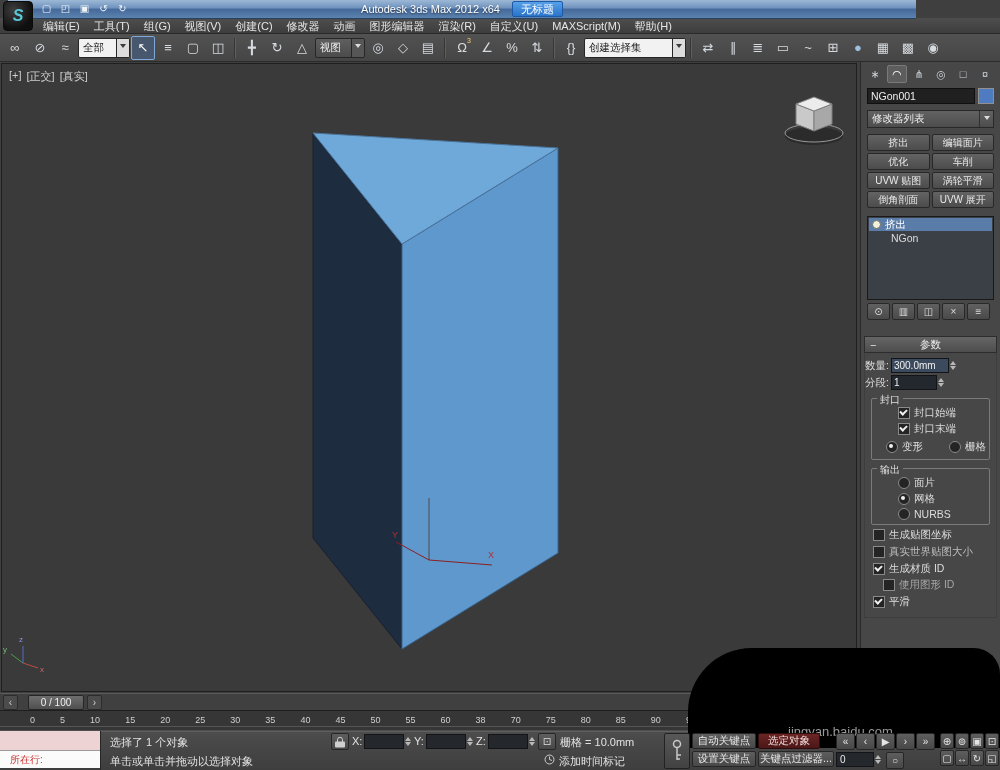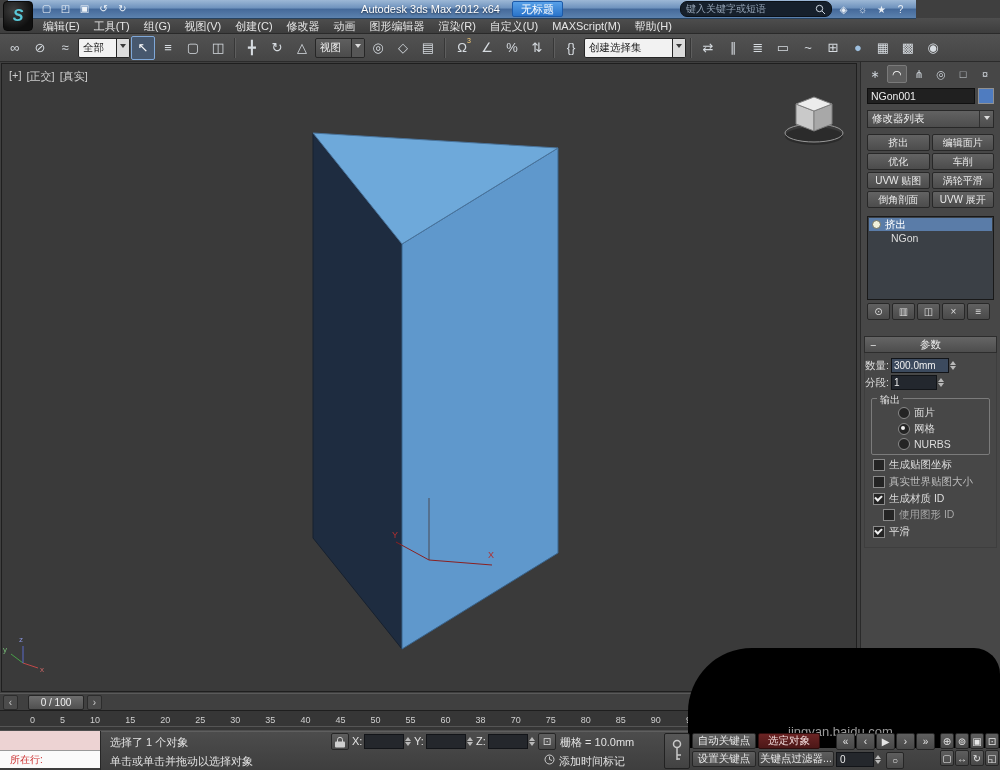--- a/index.html
+++ b/index.html
@@ -116,33 +116,20 @@
 </head>
 <body>
 
 <div class="app">
 
   <div class="titlebar">
     <div class="title-center">
       <span class="title-text">Autodesk 3ds Max  2012 x64</span>
       <span class="title-doc">无标题</span>
     </div>
-    <div class="infocenter">
-      <div class="searchbox">
-        <span class="stext">键入关键字或短语</span>
-        <svg width="11" height="11">
-            <circle cx="4.5" cy="4.5" r="3.2" fill="none" stroke="#cfd8e2"></circle>
-            <line x1="7" y1="7" x2="10" y2="10" stroke="#cfd8e2"></line>
-          </svg>
-      </div>
-      <span class="ic-small">◈</span>
-      <span class="ic-small">☼</span>
-      <span class="ic-small">★</span>
-      <span class="ic-small">?</span>
-    </div>
   </div>
   <div class="app-logo">
     <span class="s">S</span>
   </div>
   <div class="qat">
     <span class="tb-icon">▢</span>
     <span class="tb-icon">◰</span>
     <span class="tb-icon">▣</span>
     <span class="tb-icon">↺</span>
     <span class="tb-icon">↻</span>
@@ -322,20 +309,39 @@
               <b class="dn"></b>
             </span>
         </div>
         <div class="prow">
           <span class="plabel">分段:</span>
           <span class="pfield narrow">1</span>
           <span class="spin">
               <b class="up"></b>
               <b class="dn"></b>
             </span>
+        </div>
+        <div class="group">
+          <span class="gtitle">封口</span>
+          <div class="crow">
+            <span class="checkbox checked"></span>
+            <span>封口始端</span>
+          </div>
+          <div class="crow">
+            <span class="checkbox checked"></span>
+            <span>封口末端</span>
+          </div>
+          <div class="radio-row">
+            <span class="radio on"></span>
+            <span>变形</span>
+            <span class="pair2">
+              <span class="radio"></span>
+              <span>栅格</span>
+            </span>
+          </div>
         </div>
         <div class="group">
           <span class="gtitle">输出</span>
           <div class="crow">
             <span class="radio"></span>
             <span>面片</span>
           </div>
           <div class="crow">
             <span class="radio on"></span>
             <span>网格</span>

